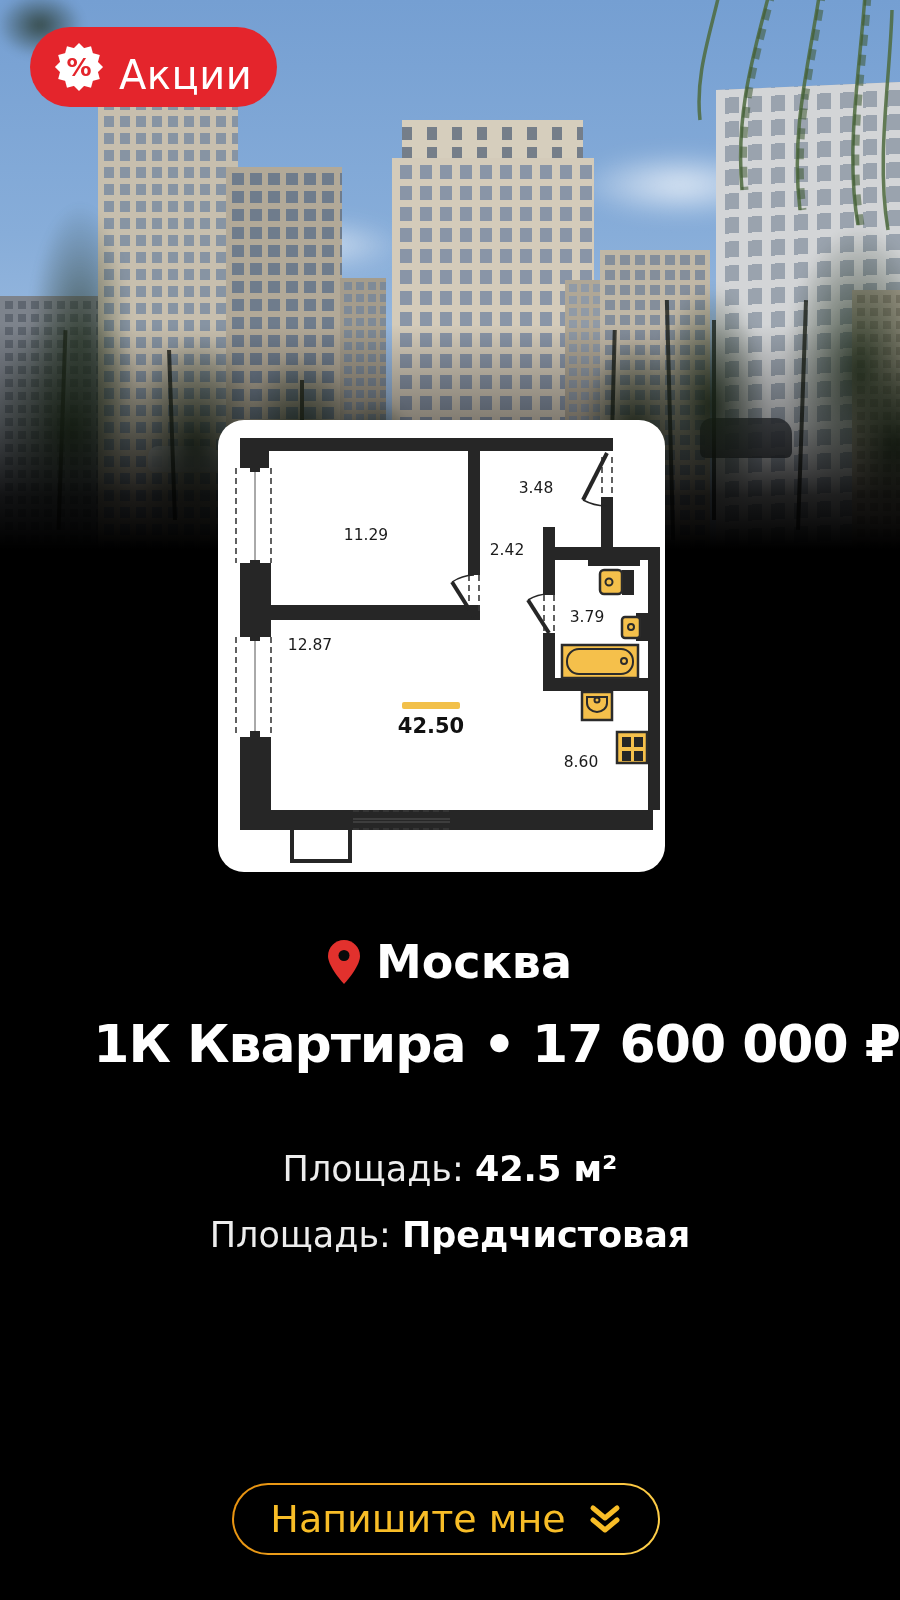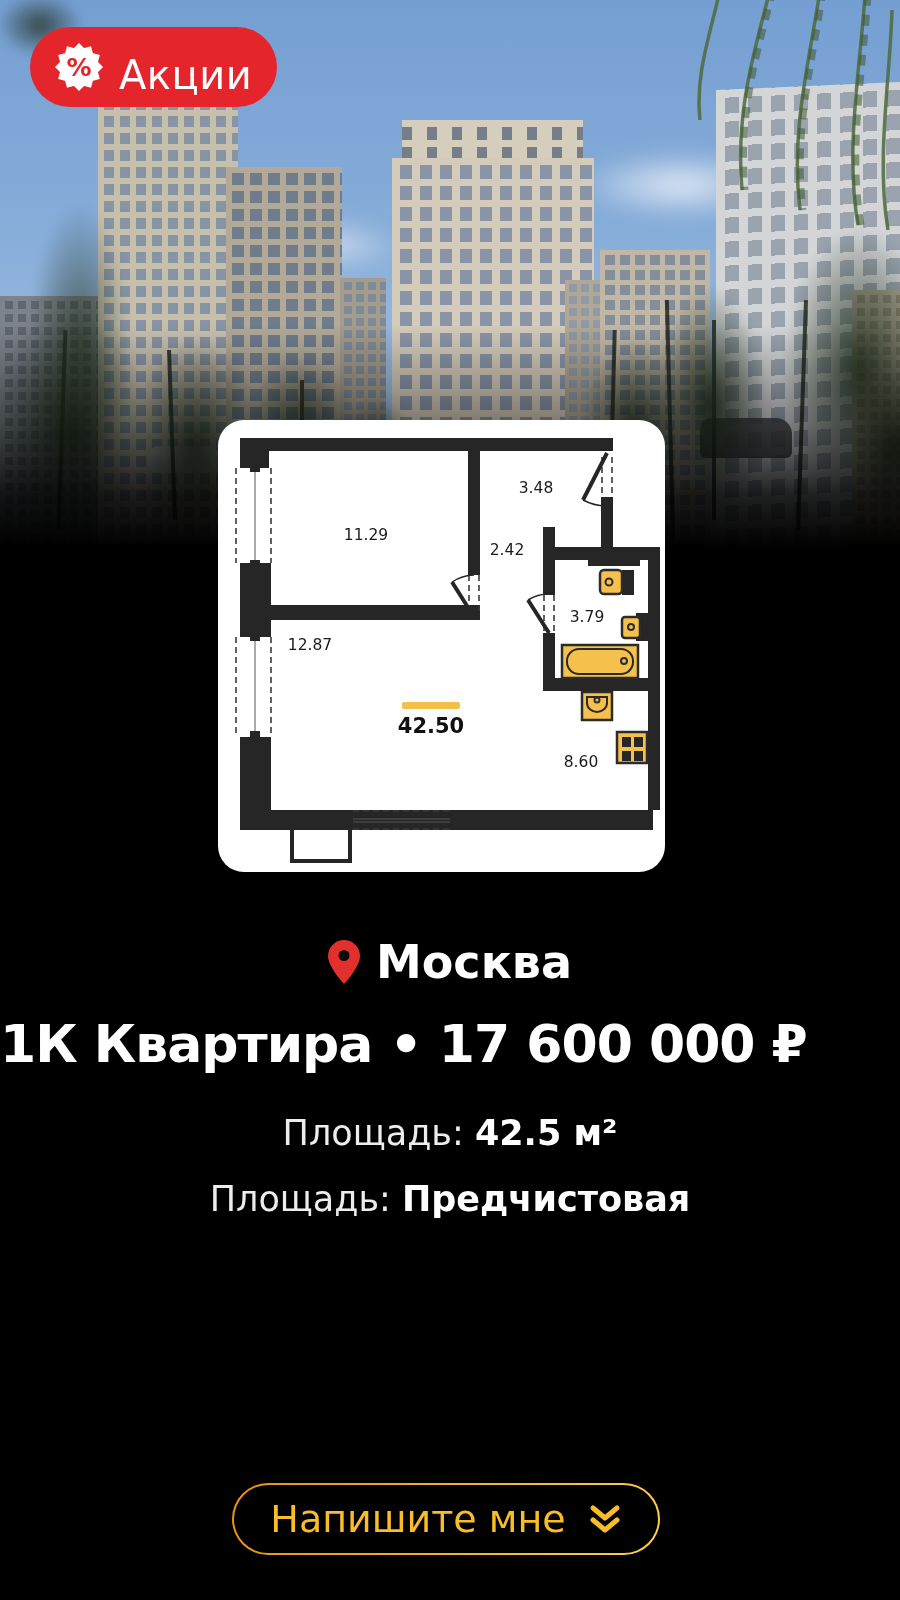--- a/index.html
+++ b/index.html
@@ -52,23 +52,23 @@
   
   .badge{position:absolute;left:30px;top:27px;width:247px;height:80px;border-radius:40px;
          background:#E4252C;display:flex;align-items:center;gap:15px;padding-left:24px;box-sizing:border-box;z-index:20;}
   .badge-label{color:#fff;font-size:40px;font-weight:500;letter-spacing:.5px;margin-top:16px;}
   
   .plan-card{position:absolute;left:218px;top:420px;width:447px;height:452px;background:#fff;border-radius:26px;z-index:30;}
   .plan-card svg{display:block;}
   
   .loc{position:absolute;left:0;top:908px;width:900px;height:60px;display:flex;align-items:center;justify-content:center;gap:16px;z-index:10;margin-top:24px;}
   .loc-city{color:#fff;font-size:46px;font-weight:700;}
-  .title{position:absolute;left:0;top:1014px;width:900px;text-align:left;color:#fff;
+  .title{position:absolute;left:0;top:1014px;width:900px;text-align:right;color:#fff;
          font-size:52px;font-weight:700;letter-spacing:-1px;z-index:10;}
-  .specs{position:absolute;left:0;top:1112px;width:900px;text-align:center;z-index:10;}
+  .specs{position:absolute;left:0;top:1148px;width:900px;text-align:center;z-index:10;}
   .spec{font-size:35px;line-height:42px;margin-bottom:24px;color:#ededed;font-weight:400;}
   .spec b{color:#fff;font-weight:700;}
   
   .cta{position:absolute;left:232px;top:1483px;width:428px;height:72px;border-radius:37px;
        border:2.5px solid transparent;box-sizing:border-box;cursor:pointer;
        background:linear-gradient(#000,#000) padding-box,linear-gradient(115deg,#E8920F,#FFD04A) border-box;
        display:flex;align-items:center;justify-content:center;gap:22px;z-index:10;}
   .cta-label{color:#F8BD27;font-size:38px;font-weight:500;}
   
   .watermark{position:absolute;right:13px;top:1566px;color:#fdfdfd;font-size:22px;font-weight:700;

